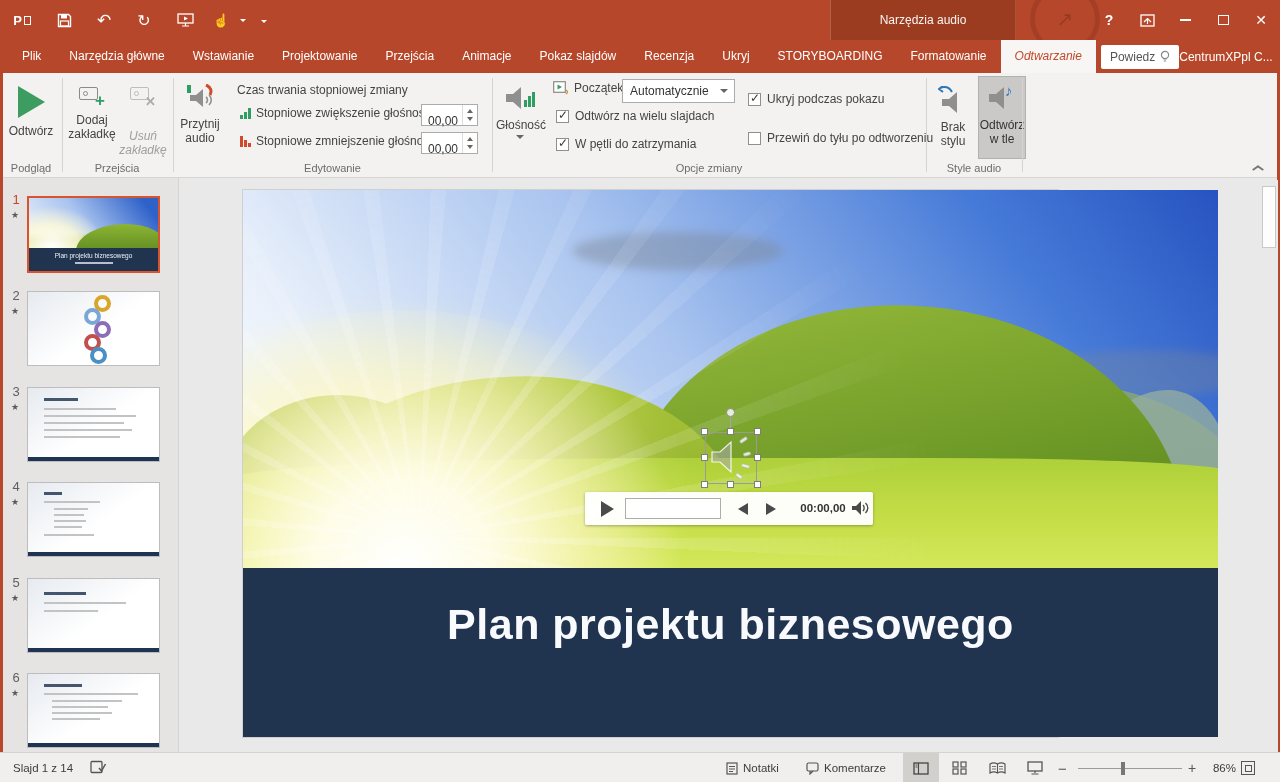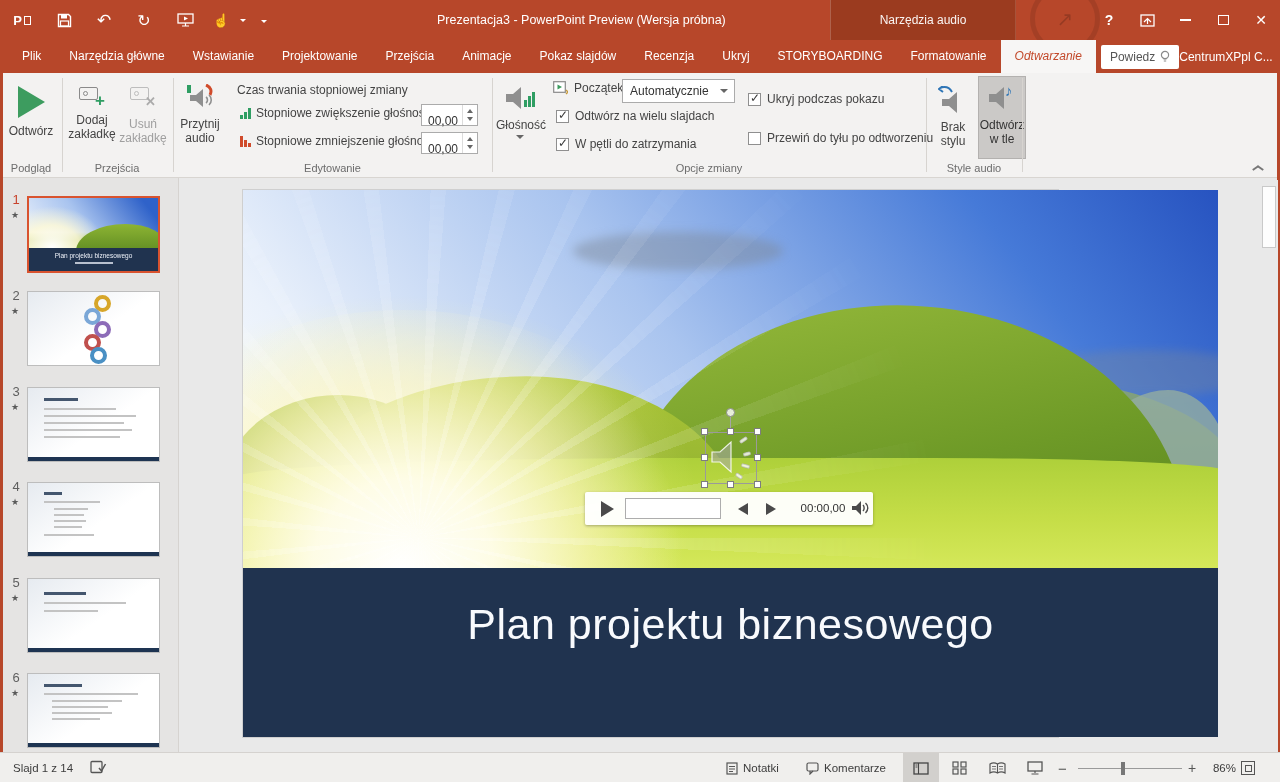--- a/index.html
+++ b/index.html
@@ -77,21 +77,21 @@
   .t1-band{position:absolute;left:0;right:0;bottom:0;height:23px;background:#20334F;text-align:center;color:#EDF1F8;}
   .t1-title{font-size:6.5px;line-height:8px;margin-top:4px;}
   .t1-sub{width:38px;height:2px;background:rgba(235,240,248,0.75);margin:2px auto 0;}
   .ring{position:absolute;width:17px;height:17px;border-radius:50%;border:4px solid;}
   .mline{position:absolute;height:2px;background:#c3c3c3;}
   .mtitle{position:absolute;height:3px;background:#44566e;}
   .mband{position:absolute;left:0;right:0;bottom:0;height:4px;background:#1E3452;}
   .msheen{position:absolute;left:0;top:0;right:0;bottom:0;background:linear-gradient(145deg,rgba(210,218,228,0.55),rgba(255,255,255,0) 55%);}
 
   
-  #canvas{position:absolute;left:243px;top:190px;width:815px;height:547px;background:#5eead4;box-shadow:0 0 0 1px #CFCFCF;}
+  #canvas{position:absolute;left:243px;top:190px;width:815px;height:547px;background:#5eead4;box-shadow:0 0 0 1px #CFCFCF;font-weight:bold;}
   #slide-img{position:absolute;left:0;top:0;width:975px;height:378px;overflow:hidden;
     background:linear-gradient(52deg,#ffffff 0%, #eaf1fb 18%, #a9c4ef 48%, #467ad8 80%, #2753c0 100%);}
   .sun{position:absolute;left:-160px;top:120px;width:640px;height:520px;border-radius:50%;
     background:radial-gradient(circle, rgba(255,255,255,1) 0%, rgba(255,253,235,0.95) 22%, rgba(255,248,205,0.55) 45%, rgba(255,248,205,0) 68%);}
   .rays{position:absolute;left:0;top:0;right:0;bottom:0;opacity:.55;
     background:repeating-conic-gradient(from 230deg at 18% 92%, rgba(255,255,255,0.5) 0deg 2.5deg, rgba(255,255,255,0) 2.5deg 11deg);
     -webkit-mask-image:radial-gradient(circle at 18% 92%, #000 0%, transparent 60%);
     mask-image:radial-gradient(circle at 18% 92%, #000 0%, transparent 60%);}
   .cloud{position:absolute;border-radius:50%;background:rgba(125,135,150,0.45);filter:blur(5px);}
   .hill{position:absolute;}
@@ -170,21 +170,20 @@
           </svg>
       </div>
       <div class="qat-btn" style="width:30px;font-size:13px;">☝</div>
       <div class="qat-btn" style="width:14px;">
           <span style="border-left:3px solid transparent;border-right:3px solid transparent;border-top:3.5px solid #fff;"></span>
         </div>
       <div class="qat-btn" style="width:28px;">
           <span style="border-left:3px solid transparent;border-right:3px solid transparent;border-top:3.5px solid #fff;margin-top:3px;"></span>
         </div>
     </div>
-    <span id="win-title">Prezentacja3 - PowerPoint Preview (Wersja próbna)</span>
     <div id="context-block">
       <span>Narzędzia audio</span>
     </div>
     <div class="winctl">
       <div class="winctl-btn" style="font-size:14px;font-weight:700;">?</div>
       <div class="winctl-btn">
         <svg width="15" height="13" viewBox="0 0 15 13">
             <rect x="1" y="1" width="13" height="11" fill="none" stroke="#fff" stroke-width="1.3"></rect>
             <path d="M4 8 L7.5 4.5 L11 8 M7.5 4.5 V10" stroke="#fff" stroke-width="1.2" fill="none"></path>
           </svg>
@@ -242,21 +241,21 @@
         </div>
       <div style="margin-top:7px;">Dodaj zakładkę</div>
     </div>
     <div class="rib-btn disabled" style="left:118px;top:13px;width:50px;">
       <div class="bm-icon">
           <span class="bm-rect">
             <i></i>
           </span>
           <span class="bm-x">✕</span>
         </div>
-      <div style="margin-top:11px;">Usuń zakładkę</div>
+      <div style="margin-top:23px;font-style:italic;">Usuń zakładkę</div>
     </div>
     <div class="grp-label" style="left:66px;width:102px;">Przejścia</div>
     <div class="rsep" style="left:173px;"></div>
 
     <div class="rib-btn" style="left:176px;top:11px;width:48px;">
       <svg width="28" height="26" viewBox="0 0 28 26">
         <rect x="1" y="1" width="4" height="8" fill="#2F9E63"></rect>
         <path d="M20 1 c5 2 6 6 4 10" stroke="#D04B2B" stroke-width="3" fill="none"></path>
         <path d="M4 11 h6 l7 -6 v18 l-7 -6 h-6 z" fill="#8f8f8f"></path>
         <path d="M20 13 c2 1.5 2 4.5 0 6 M23 11 c3 2.5 3 7.5 0 10" stroke="#8f8f8f" stroke-width="1.6" fill="none"></path>

